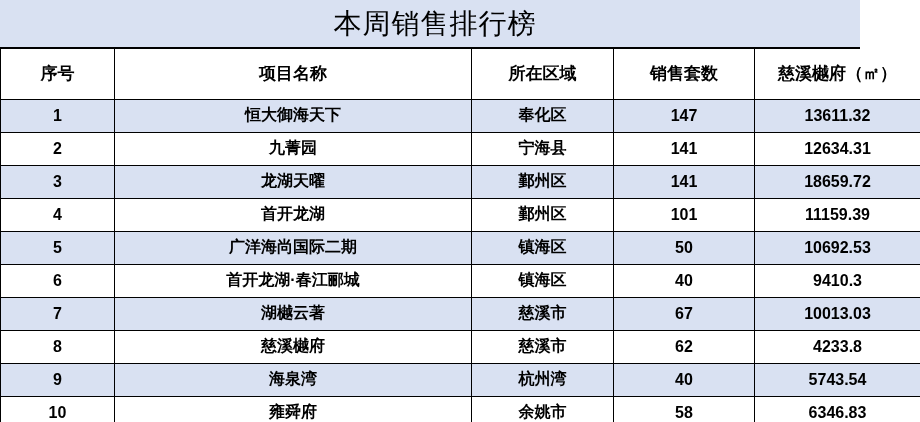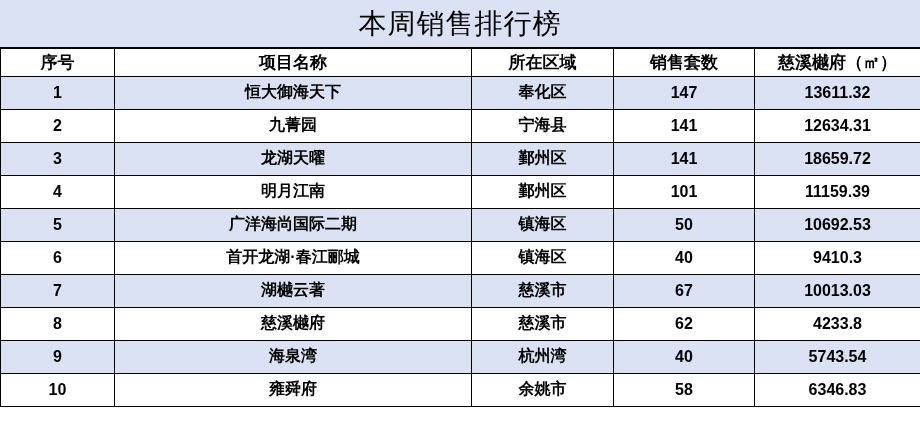--- a/index.html
+++ b/index.html
@@ -9,50 +9,51 @@
   }
   .sheet {
     width: 920px;
     height: 422px;
     box-sizing: border-box;
     font-family: "Liberation Sans", "DejaVu Sans", sans-serif;
     color: #000000;
     background: #ffffff;
   }
   .title-band {
-    width: 920px;
+    width: 850px;
     height: 47px;
     line-height: 47px;
     background: #D9E1F2;
     border-bottom: 2px solid #000000;
     text-align: center;
     font-size: 28px;
     font-weight: 500;
     letter-spacing: 1px;
     box-sizing: content-box;
     overflow: hidden;
+    padding-left: 10px;
   }
   table.rank-table {
     width: 920px;
     border-collapse: collapse;
     table-layout: fixed;
   }
   table.rank-table th,
   table.rank-table td {
     border: 1.5px solid #000000;
     text-align: center;
     vertical-align: middle;
     padding: 0 2px;
     white-space: nowrap;
     overflow: hidden;
     box-sizing: border-box;
   }
   table.rank-table th {
     border-top: 0;
-    height: 27px;
+    height: 50px;
     font-size: 17px;
     font-weight: bold;
     background: #ffffff;
     margin-top: 19px;
   }
   table.rank-table td {
     height: 33px;
     font-size: 16px;
     font-weight: bold;
     background: #ffffff;
@@ -102,21 +103,21 @@
       </tr>
       <tr class="alt">
         <td>3</td>
         <td>龙湖天曜</td>
         <td>鄞州区</td>
         <td>141</td>
         <td>18659.72</td>
       </tr>
       <tr>
         <td>4</td>
-        <td>明月江南</td>
+        <td>首开龙湖</td>
         <td>鄞州区</td>
         <td>101</td>
         <td>11159.39</td>
       </tr>
       <tr class="alt">
         <td>5</td>
         <td>广洋海尚国际二期</td>
         <td>镇海区</td>
         <td>50</td>
         <td>10692.53</td>

